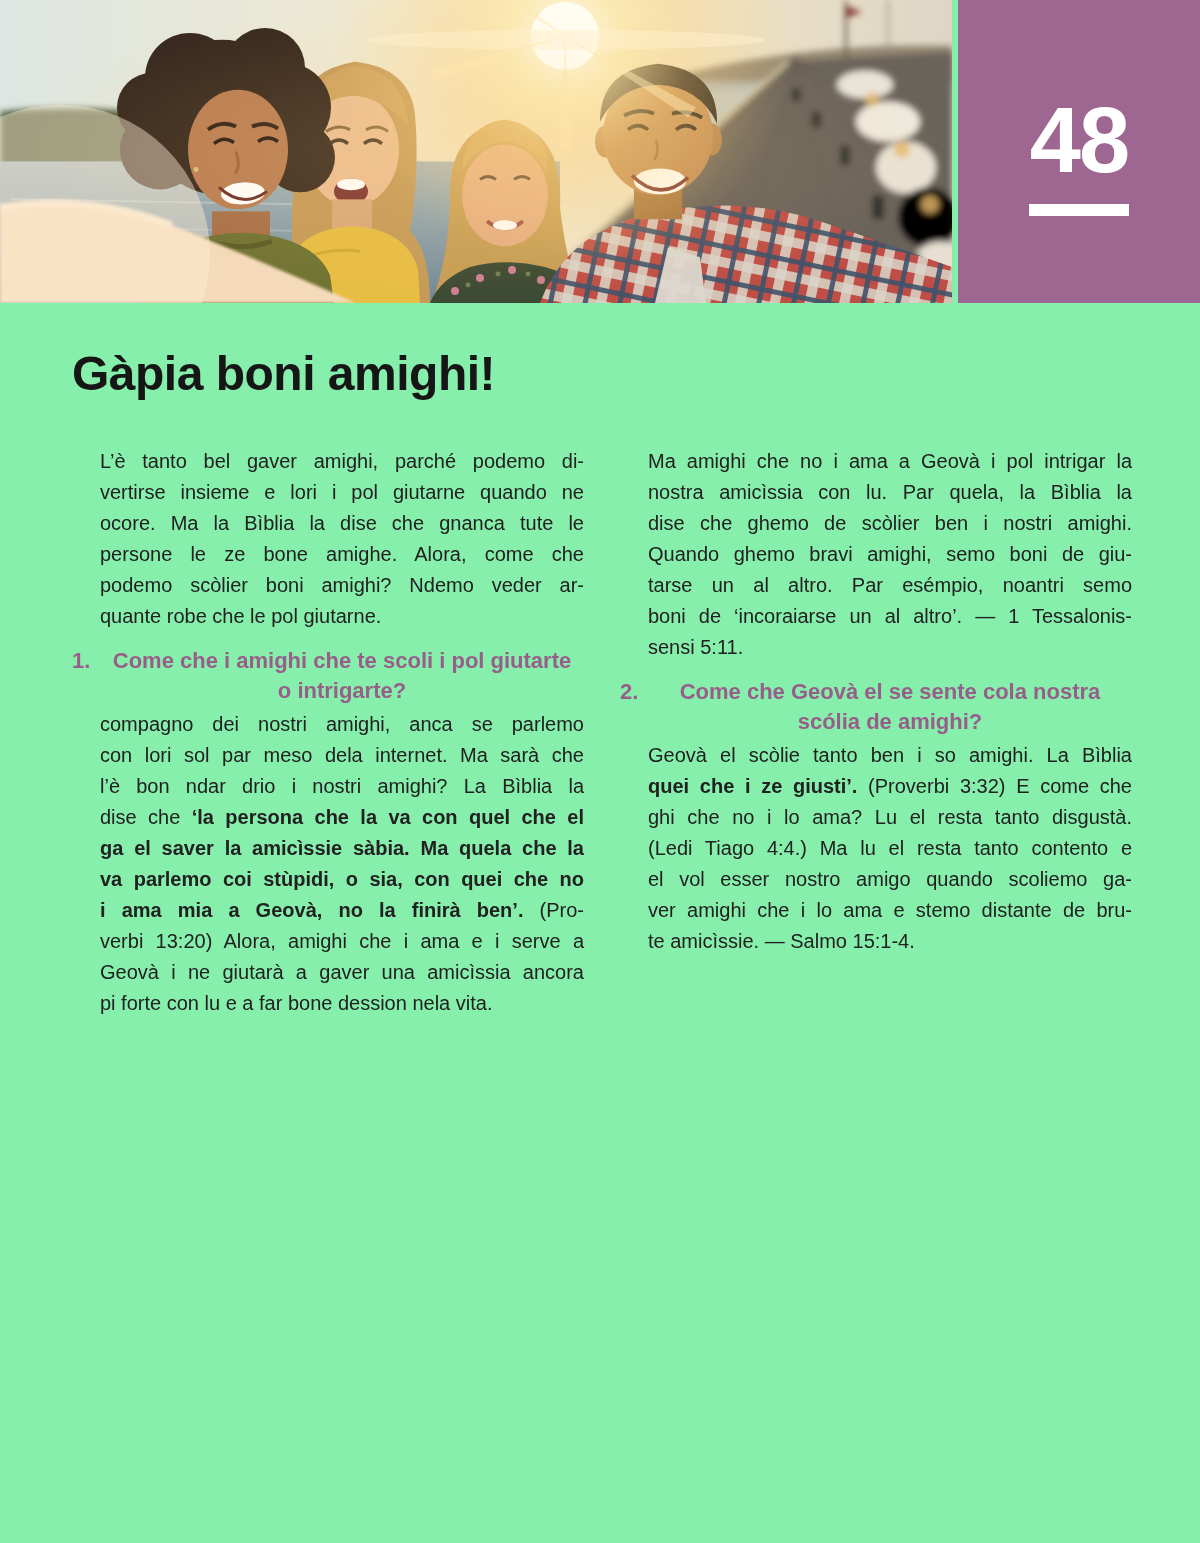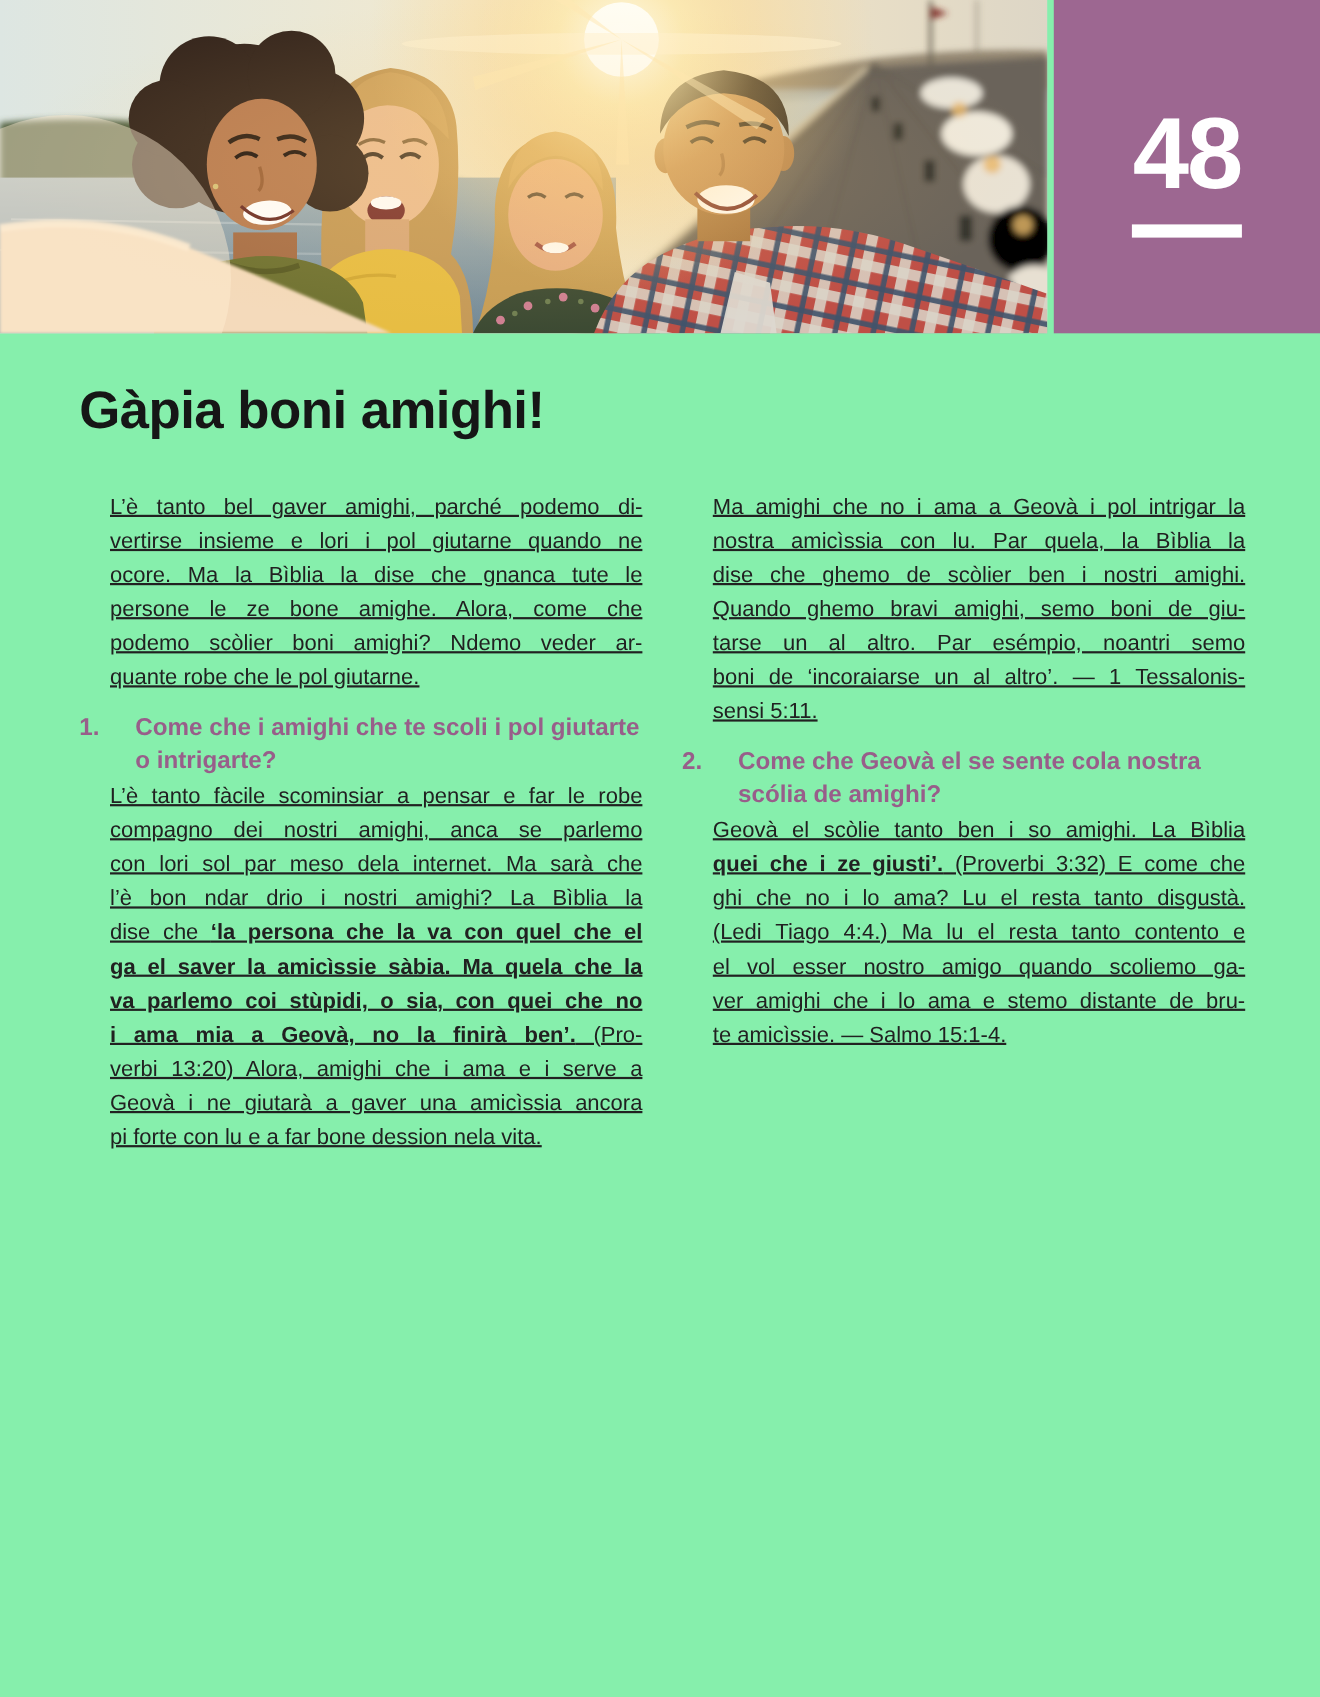--- a/index.html
+++ b/index.html
@@ -21,29 +21,29 @@
   .lesson-underline{width:100px;height:12px;background:#ffffff;margin-top:18px;}
   
   .page-title{
     position:absolute;left:72px;top:348px;margin:0;
     font-size:48px;line-height:1.1;font-weight:700;color:#161616;letter-spacing:-0.5px;
   }
   
   .columns{position:absolute;left:72px;top:446px;width:1060px;display:flex;gap:36px;}
   .col{width:512px;box-sizing:border-box;padding-left:28px;}
   .para{font-size:20px;line-height:31px;color:#212121;width:484px;}
-  .para .tline{text-align:justify;text-align-last:justify;text-decoration:underline;}
+  .para .tline{text-align:justify;text-align-last:justify;}
   .para .tline:last-child{text-align-last:left;}
   .para b{font-weight:700;}
   .question{
     position:relative;margin:14px 0 3px 0;font-size:22px;line-height:30px;font-weight:700;
     color:var(--heading);width:484px;
   }
   .question .qnum{position:absolute;left:-28px;top:0;}
-  .question .tline{text-align:left;margin-left:23px;}
+  .question .tline{text-align:center;}
 </style>
 </head>
 <body>
 
 <div class="page" style="--accent: #9d6791; --heading: #985e8a;">
 
   <div class="hero-photo">
     <svg viewBox="0 0 952 304" preserveAspectRatio="none">
       <defs>
         <linearGradient id="sky" x1="0" y1="0" x2="1" y2="0">
@@ -253,21 +253,20 @@
           <div class="tline"><span>ocore. Ma la Bìblia la dise che gnanca tute le</span></div>
           <div class="tline"><span>persone le ze bone amighe. Alora, come che</span></div>
           <div class="tline"><span>podemo scòlier boni amighi? Ndemo veder ar-</span></div>
           <div class="tline"><span>quante robe che le pol giutarne.</span></div>
         </div>
       <h2 class="question">
         <span class="qnum">1.</span>
         <span class="qtext"><div class="tline"><span>Come che i amighi che te scoli i pol giutarte</span></div><div class="tline"><span>o intrigarte?</span></div></span>
       </h2>
       <div class="para">
-          <div class="tline"><span>L’è tanto fàcile scominsiar a pensar e far le robe</span></div>
           <div class="tline"><span>compagno dei nostri amighi, anca se parlemo</span></div>
           <div class="tline"><span>con lori sol par meso dela internet. Ma sarà che</span></div>
           <div class="tline"><span>l’è bon ndar drio i nostri amighi? La Bìblia la</span></div>
           <div class="tline"><span>dise che </span><b>‘la persona che la va con quel che el</b></div>
           <div class="tline"><b>ga el saver la amicìssie sàbia. Ma quela che la</b></div>
           <div class="tline"><b>va parlemo coi stùpidi, o sia, con quei che no</b></div>
           <div class="tline"><b>i ama mia a Geovà, no la finirà ben’.</b><span> (Pro-</span></div>
           <div class="tline"><span>verbi 13:20) Alora, amighi che i ama e i serve a</span></div>
           <div class="tline"><span>Geovà i ne giutarà a gaver una amicìssia ancora</span></div>
           <div class="tline"><span>pi forte con lu e a far bone dession nela vita.</span></div>

